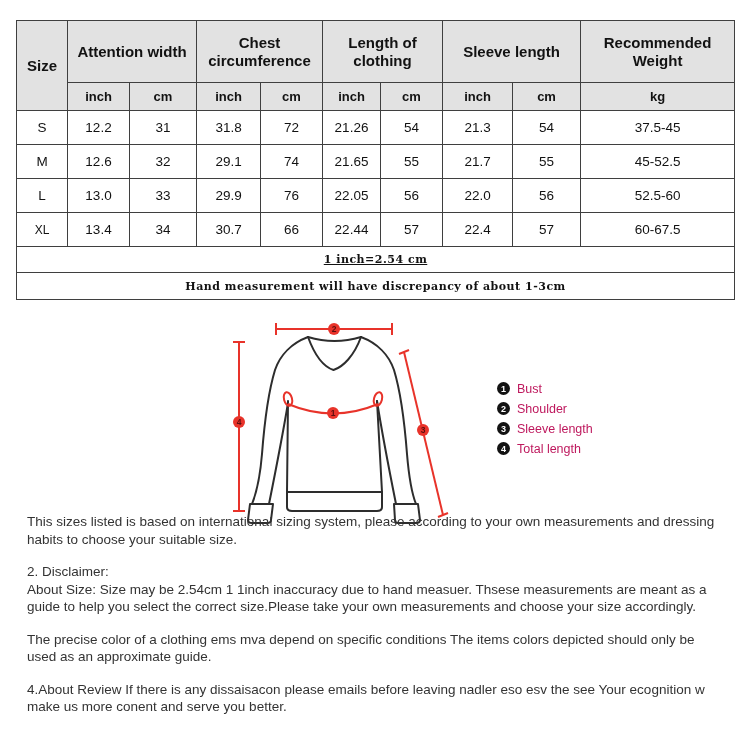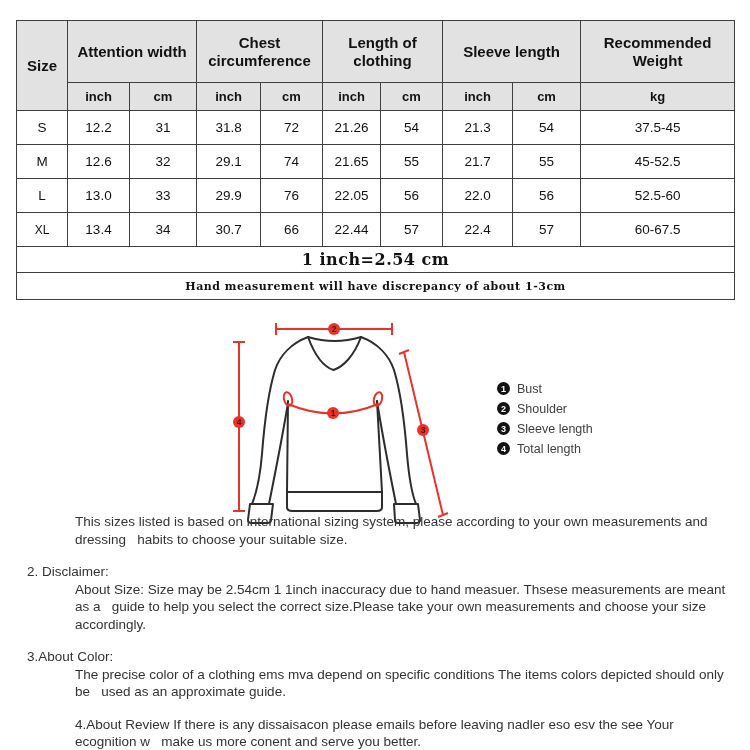--- a/index.html
+++ b/index.html
@@ -15,38 +15,38 @@
   .size-table th,.size-table td{
     border:1px solid #3f3f3f;text-align:center;vertical-align:middle;
     padding:0;color:#121212;
   }
   .size-table th{background:#e2e2e2;}
   .group-row th{height:61px;font-size:15px;font-weight:bold;line-height:18px;}
   .units-row th{height:27px;font-size:13px;font-weight:bold;}
   .data-row td{height:33px;font-size:13.5px;background:#fff;}
   .data-row .size-cell{font-size:13.5px;}
   .note-row td{background:#fff;font-family:"DejaVu Serif",serif;font-weight:bold;letter-spacing:0.5px;}
-  .note-row.first td{height:25px;font-size:16px;}
+  .note-row.first td{height:25px;font-size:11px;text-decoration:underline;}
   .note-row.second td{height:26px;font-size:11px;}
   
   .diagram-svg{position:absolute;left:220px;top:308px;}
   .legend{position:absolute;left:497px;top:379px;}
   .legend-item{display:flex;align-items:center;height:19px;margin-bottom:1px;}
   .legend-bullet{
     display:inline-flex;align-items:center;justify-content:center;
     width:13px;height:13px;border-radius:50%;background:#121212;color:#fff;
     font-size:9px;font-weight:bold;margin-right:7px;flex:0 0 13px;
   }
-  .legend-label{font-size:12.5px;color:#404040;}
+  .legend-label{font-size:12.5px;color:#be185d;}
   
   .notes{position:absolute;left:27px;top:513px;width:701px;
     font-size:13.5px;line-height:17.5px;color:#333;}
   .note-sec{margin-bottom:15px;}
   .note-heading{white-space:pre-wrap;}
-  .note-body{white-space:pre-wrap;margin-left:48px;}
+  .note-body{white-space:pre-wrap;}
 </style>
 </head>
 <body>
 
 <div class="sheet">
 
   <table class="size-table">
     <colgroup>
       <col style="width:51px">
         <col style="width:62px">
@@ -202,21 +202,20 @@
 
   <div class="notes">
     <div class="note-sec">
       <div class="note-body">This sizes listed is based on international sizing system, please according to your own measurements and dressing   habits to choose your suitable size.</div>
     </div>
     <div class="note-sec">
       <div class="note-heading">2. Disclaimer:</div>
       <div class="note-body">About Size: Size may be 2.54cm 1 1inch inaccuracy due to hand measuer. Thsese measurements are meant as a   guide to help you select the correct size.Please take your own measurements and choose your size accordingly.</div>
     </div>
     <div class="note-sec">
-      <div class="note-heading">3.About Color:</div>
       <div class="note-body">The precise color of a clothing ems mva depend on specific conditions The items colors depicted should only be   used as an approximate guide.</div>
     </div>
     <div class="note-sec">
       <div class="note-body">4.About Review If there is any dissaisacon please emails before leaving nadler eso esv the see Your ecognition w   make us more conent and serve you better.</div>
     </div>
   </div>
 
 </div>
 
 </body></html>

